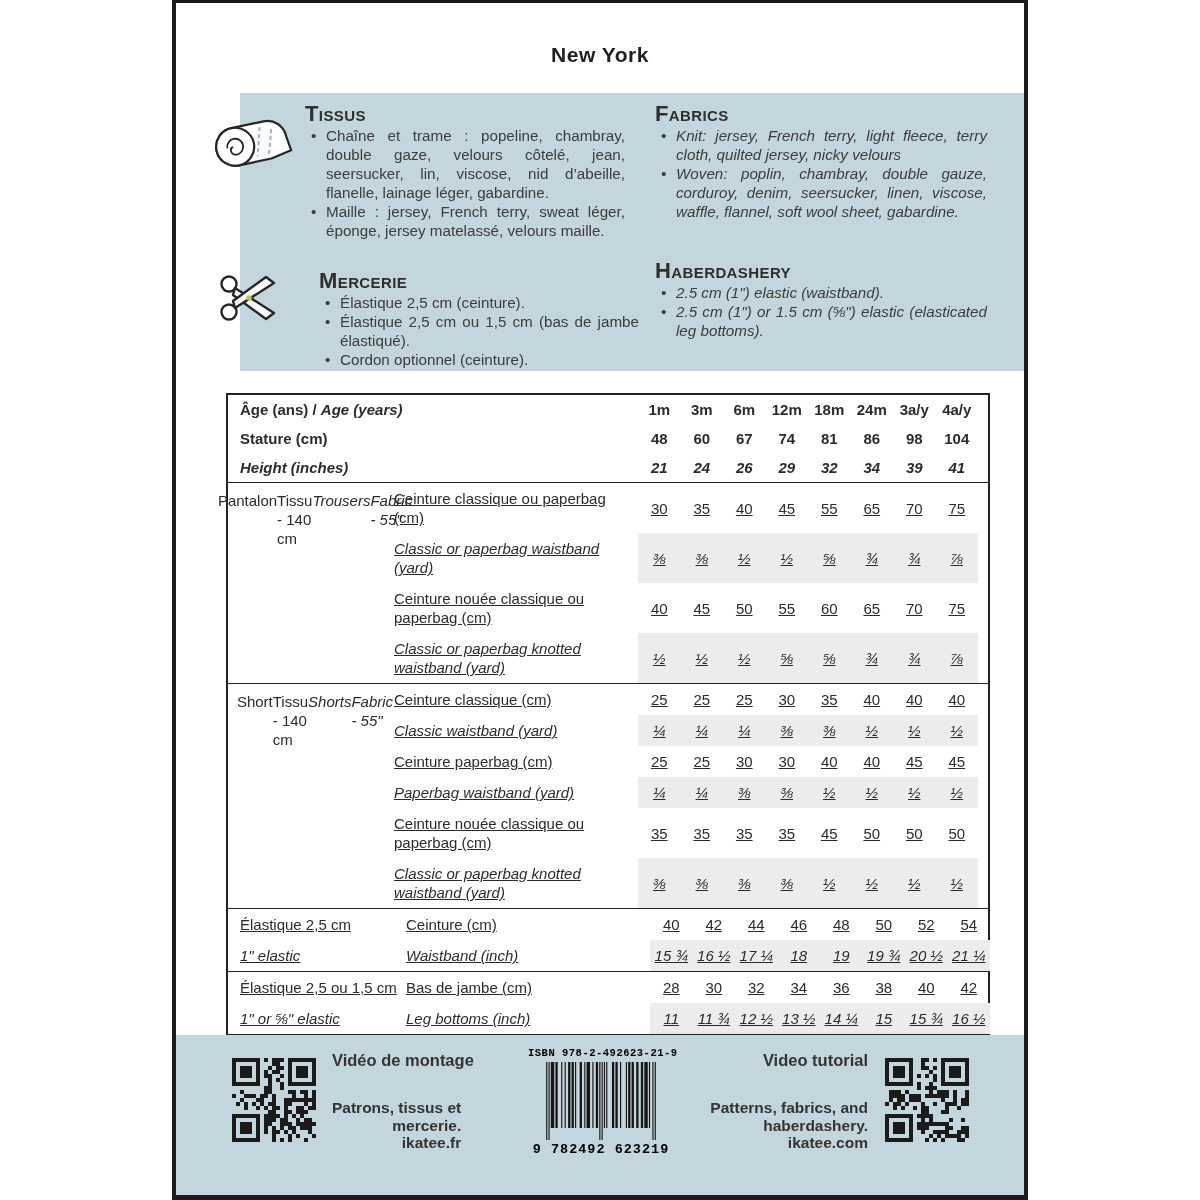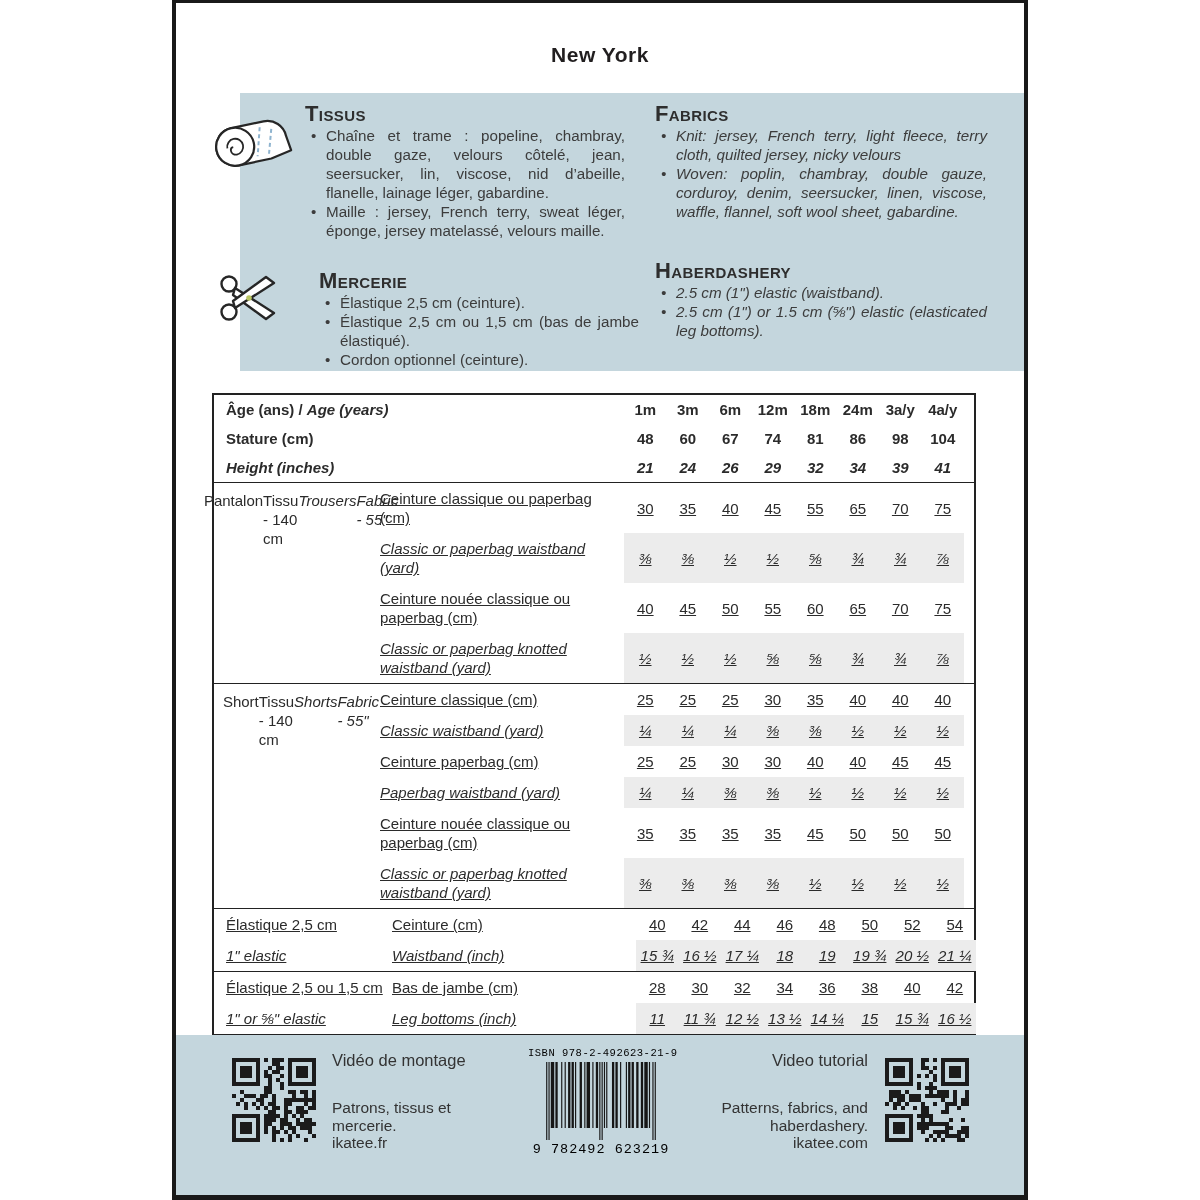--- a/index.html
+++ b/index.html
@@ -36,21 +36,21 @@
   .b-tissus{left:65px;top:11px;width:320px;}
   .b-fabrics{left:415px;top:11px;width:332px;}
   .b-mercerie{left:65px;top:178px;width:320px;margin-left:14px;}
   .b-haberdashery{left:415px;top:168px;width:332px;}
   .it{font-style:italic;}
   .icon{position:absolute;}
   .icon-roll{left:-30px;top:18px;}
   .icon-scissors{left:-22px;top:176px;}
   
   .table{
-    position:absolute;left:36px;top:390px;width:764px;
+    position:absolute;left:50px;top:390px;width:764px;
     border:2.5px solid #222;box-sizing:border-box;background:#fff;
     font-size:15px;color:#2b2b2b;
   }
   .trow{display:flex;align-items:center;}
   .hrow{min-height:29px;}
   .tlabel{width:410px;padding-left:12px;box-sizing:border-box;}
   .b{font-weight:700;}
   .vals{
     width:340px;margin-right:8px;display:flex;align-items:center;align-self:stretch;
   }
@@ -62,31 +62,31 @@
     display:flex;justify-content:center;
   }
   .gline{min-height:19px;line-height:19px;}
   .rows{flex:1;display:flex;flex-direction:column;}
   .r{display:flex;align-items:center;min-height:31px;text-decoration:underline;}
   .rc1{width:166px;box-sizing:border-box;padding-left:12px;white-space:nowrap;}
   .rlabel{width:244px;box-sizing:border-box;padding:6px 10px 6px 0;line-height:19px;}
   .rows-only .r .rlabel{margin-left:12px;}
   
   .footer{
-    position:absolute;left:0;right:0;top:1032px;bottom:0;background:#c4d6dd;
+    position:absolute;left:0;right:0;top:1032px;bottom:0;background:#c4d6dd;font-weight:bold;
   }
   .qr{position:absolute;width:84px;height:84px;}
   .qr-left{left:56px;top:23px;}
   .qr-right{right:55px;top:23px;}
   .ftitle{position:absolute;font-size:16.5px;color:#333;}
   .flines{position:absolute;font-size:15.5px;line-height:17.5px;color:#333;}
   .fl{left:156px;}
   .fr-{right:156px;text-align:right;}
   .ft1{top:16px;}
-  .ft2{top:64px;}
+  .ft2{top:64px;text-align:right;}
   .barcode{position:absolute;left:352px;top:12px;width:146px;text-align:center;color:#000000;}
   .isbn{font-family:"Liberation Mono","DejaVu Sans Mono",monospace;font-size:10.5px;letter-spacing:.5px;white-space:nowrap;}
   .bc-digits{font-family:"Liberation Mono","DejaVu Sans Mono",monospace;font-size:13.5px;letter-spacing:1px;margin-top:0;white-space:nowrap;text-align:center;}
   .bc-svg{display:block;margin:3px auto 0 auto;}
 </style>
 </head>
 <body>
 
 <div class="page">
 

